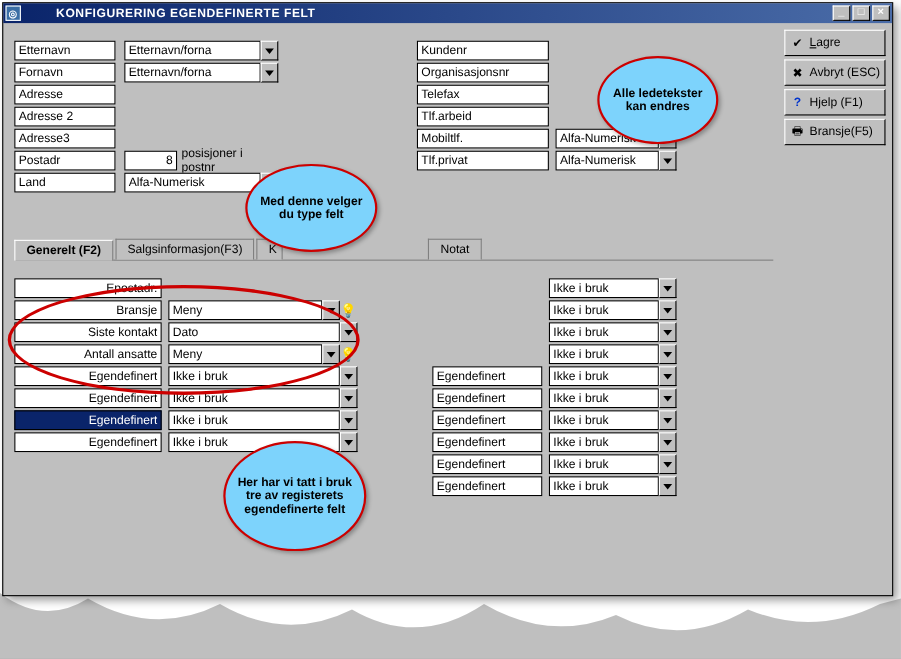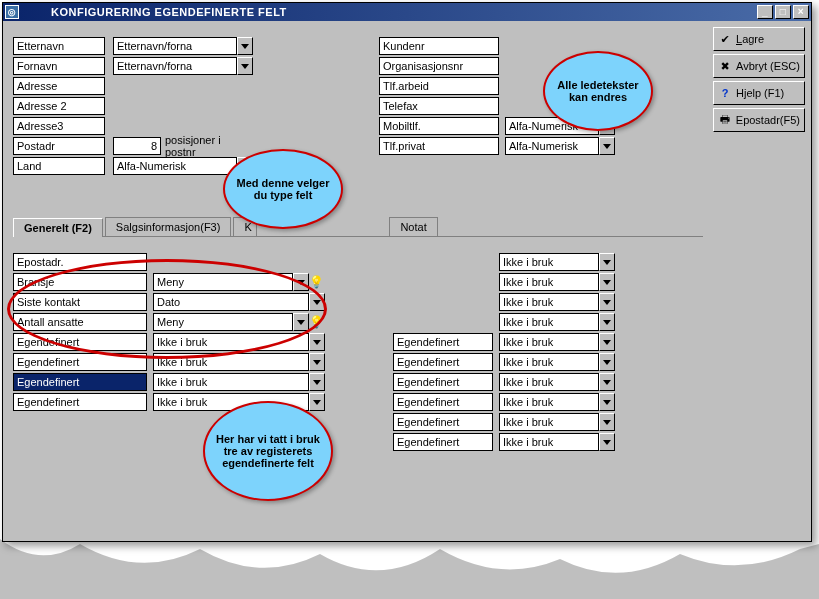--- a/index.html
+++ b/index.html
@@ -153,21 +153,21 @@
     z-index:2;
     top:1px;
   }
   .tabbody {
     position:absolute;
     left:10px; top:218px;
     width:690px;
     height:270px;
   }
   .gridcol { display:flex; flex-direction:column; gap:2px; }
-  .w-label { width:134px; }
+  .w-label { width:134px;text-align:right; }
   .w-val   { width:140px; }
   .sel { background:#0a246a; color:#fff; }
 
   .callout {
     position:absolute;
     background:#7dd3fc;
     border:2px solid #cc0000;
     border-radius:50%;
     display:flex; align-items:center; justify-content:center;
     text-align:center;
@@ -217,21 +217,21 @@
       <div class="btn3d">
         <span class="iconbox">✖</span>
         <span>Avbryt (ESC)</span>
       </div>
       <div class="btn3d">
         <span class="iconbox" style="color:#0033cc;font-weight:bold">?</span>
         <span>Hjelp (F1)</span>
       </div>
       <div class="btn3d">
         <span class="iconbox">🖶</span>
-        <span>Epostadr(F5)</span>
+        <span>Bransje(F5)</span>
       </div>
     </div>
 
     <div class="topfields" style="left:10px;top:16px;">
       <div class="column col1">
         <input class="field" value="Etternavn" style="">
         <input class="field" value="Fornavn" style="">
         <input class="field" value="Adresse" style="">
         <input class="field" value="Adresse 2" style="">
         <input class="field" value="Adresse3" style="">
@@ -264,22 +264,22 @@
               <div class="tri-down"></div>
             </div>
         </div>
       </div>
     </div>
 
     <div class="topfields" style="left:376px;top:16px;">
       <div class="column col3">
         <input class="field" value="Kundenr" style="">
         <input class="field" value="Organisasjonsnr" style="">
+        <input class="field" value="Telefax" style="">
         <input class="field" value="Tlf.arbeid" style="">
-        <input class="field" value="Telefax" style="">
         <input class="field" value="Mobiltlf." style="">
         <input class="field" value="Tlf.privat" style="">
       </div>
       <div class="column col4" style="margin-left:6px">
         <div style="height:18px"></div>
         <div style="height:18px"></div>
         <div style="height:18px"></div>
         <div style="height:18px"></div>
         <div class="combo">
           <div class="field">Alfa-Numerisk</div>

